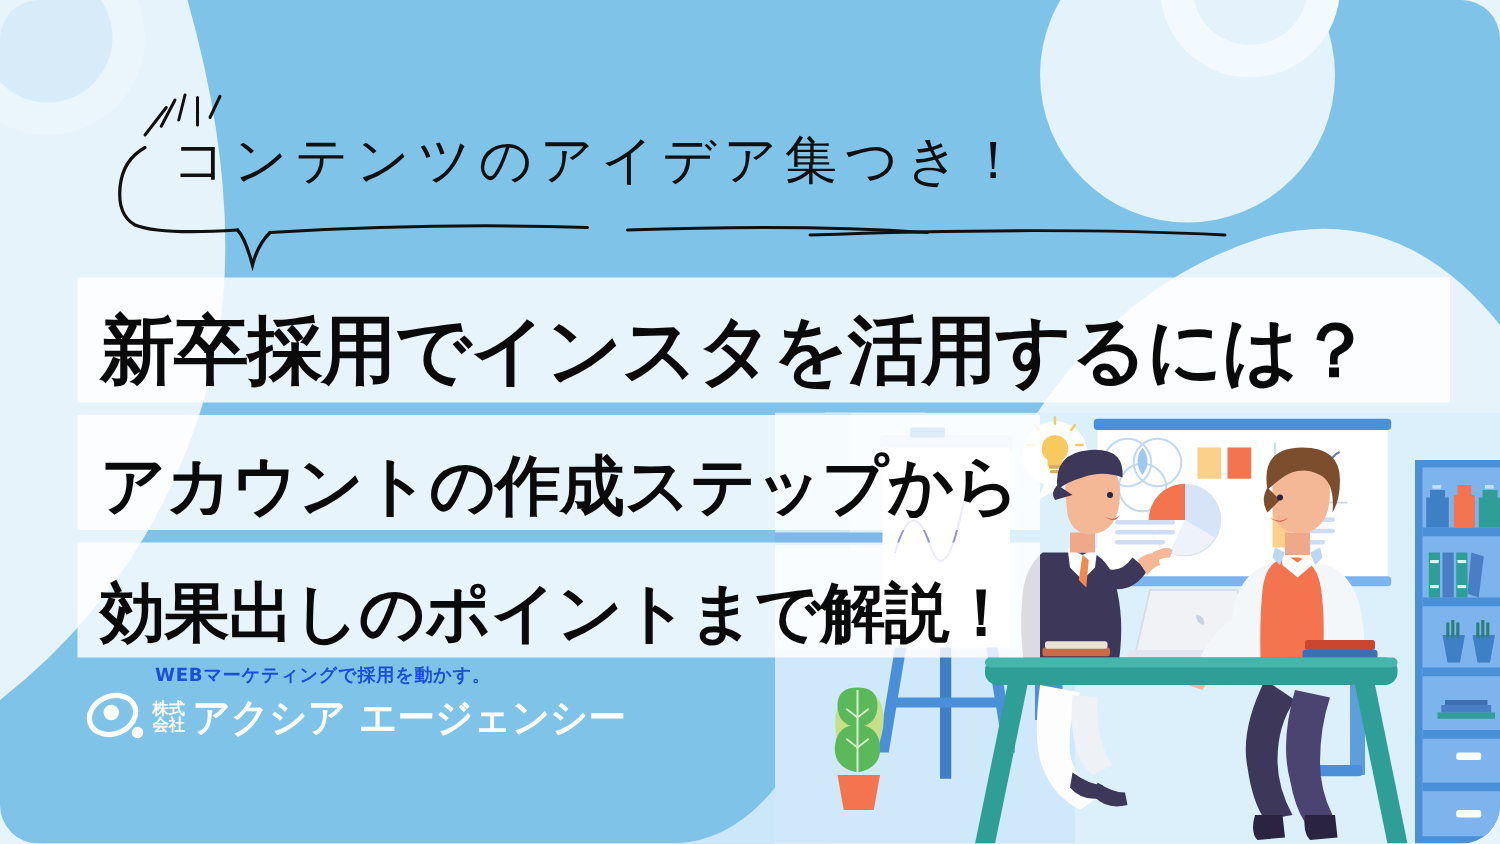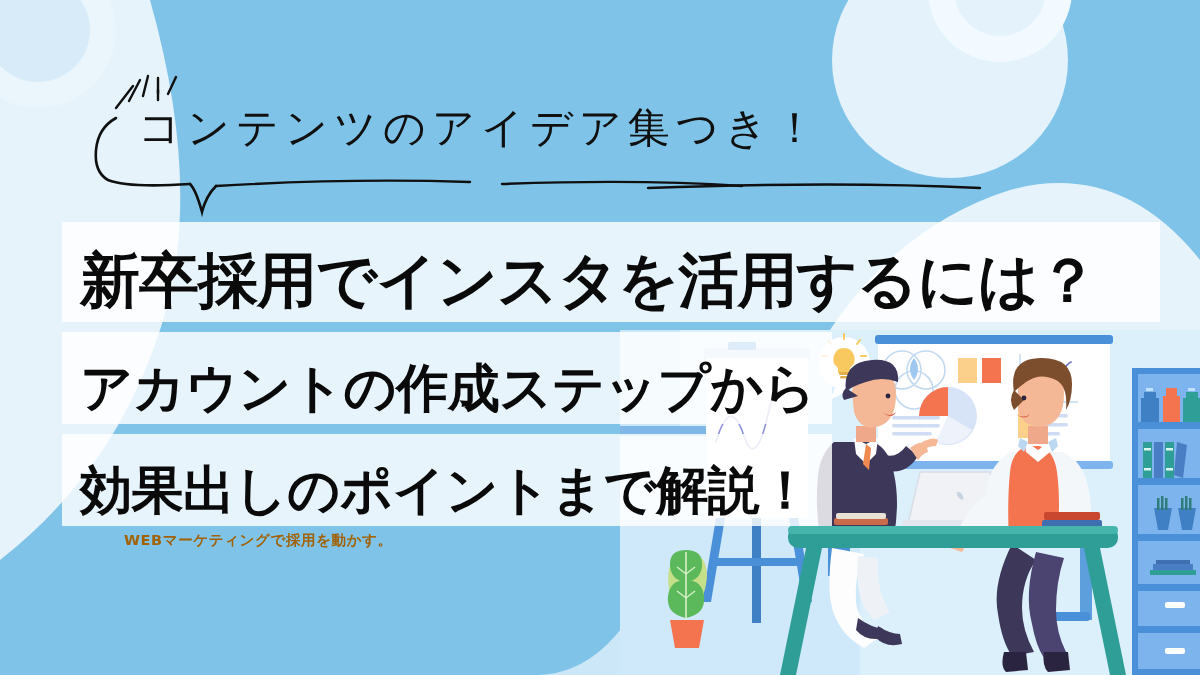--- a/index.html
+++ b/index.html
@@ -6,20 +6,21 @@
   html,body { width:1200px; height:675px; overflow:hidden; }
   body {
     font-family:"Liberation Sans","DejaVu Sans",sans-serif;
     background:#e8f4fc;
   }
   #banner {
     position:relative;
     width:1200px; height:675px;
     overflow:hidden;
     background:#e6f3fb;
+    border-radius:31px;
   }
   .layer { position:absolute; top:0; left:0; width:1200px; height:675px; }
 
   
   #bg-base { background:#e6f3fb; }
 
   
   #illustration {
     position:absolute;
     left:620px; top:330px;
@@ -57,21 +58,21 @@
     letter-spacing:6px; white-space:nowrap;
     font-family:"DejaVu Sans","Liberation Sans",sans-serif;
   }
 
   
   #logo-block {
     position:absolute; left:68px; top:531px;
     display:flex; flex-direction:column;
   }
   #logo-tagline {
-    color:#a16207; font-size:14.5px; font-weight:700;
+    color:#1d4ed8; font-size:14.5px; font-weight:700;
     letter-spacing:0.6px; margin-left:56px; margin-bottom:3px;
     white-space:nowrap;
     font-family:"DejaVu Sans","Liberation Sans",sans-serif;
   }
   #logo-row { display:flex; align-items:center; }
   #logo-mark { width:50px; height:42px; flex:none; }
   #logo-kk {
     color:#fff; font-size:13px; font-weight:700; line-height:1.03;
     margin-left:4px; margin-right:6px; white-space:nowrap;
     font-family:"DejaVu Sans","Liberation Sans",sans-serif;
@@ -355,15 +356,27 @@
   <div class="band" id="band-sub2">
     <span class="sub-text">効果出しのポイントまで解説！</span>
   </div>
 
   <div class="band" id="band-sub1">
     <span class="sub-text">アカウントの作成ステップから</span>
   </div>
 
   <div id="logo-block">
     <div id="logo-tagline">WEBマーケティングで採用を動かす。</div>
+    <div id="logo-row">
+      <svg id="logo-mark" viewBox="0 0 50 42">
+        <ellipse cx="22" cy="19" rx="19" ry="15" transform="rotate(-22 22 19)" fill="none" stroke="#ffffff" stroke-width="4.2"></ellipse>
+        <circle cx="21" cy="17" r="6.2" fill="#ffffff"></circle>
+        <circle cx="42" cy="33" r="4.6" fill="#ffffff"></circle>
+      </svg>
+      <div id="logo-kk">
+        <div>株式</div>
+        <div>会社</div>
+      </div>
+      <div id="logo-name">アクシア エージェンシー</div>
+    </div>
   </div>
 
 </div>
 
 </body></html>

